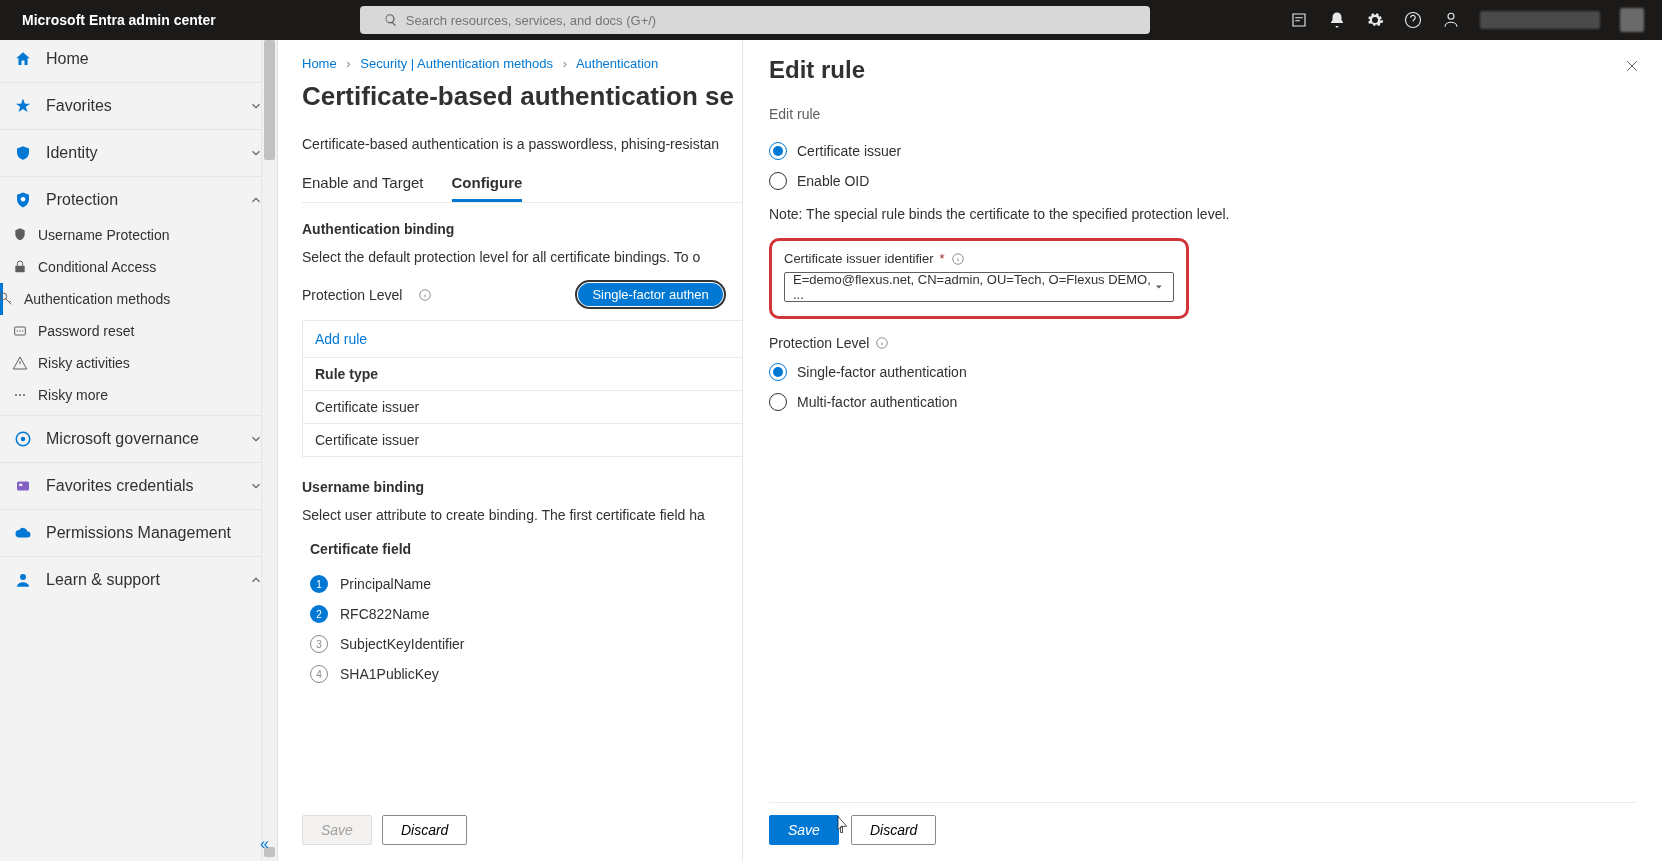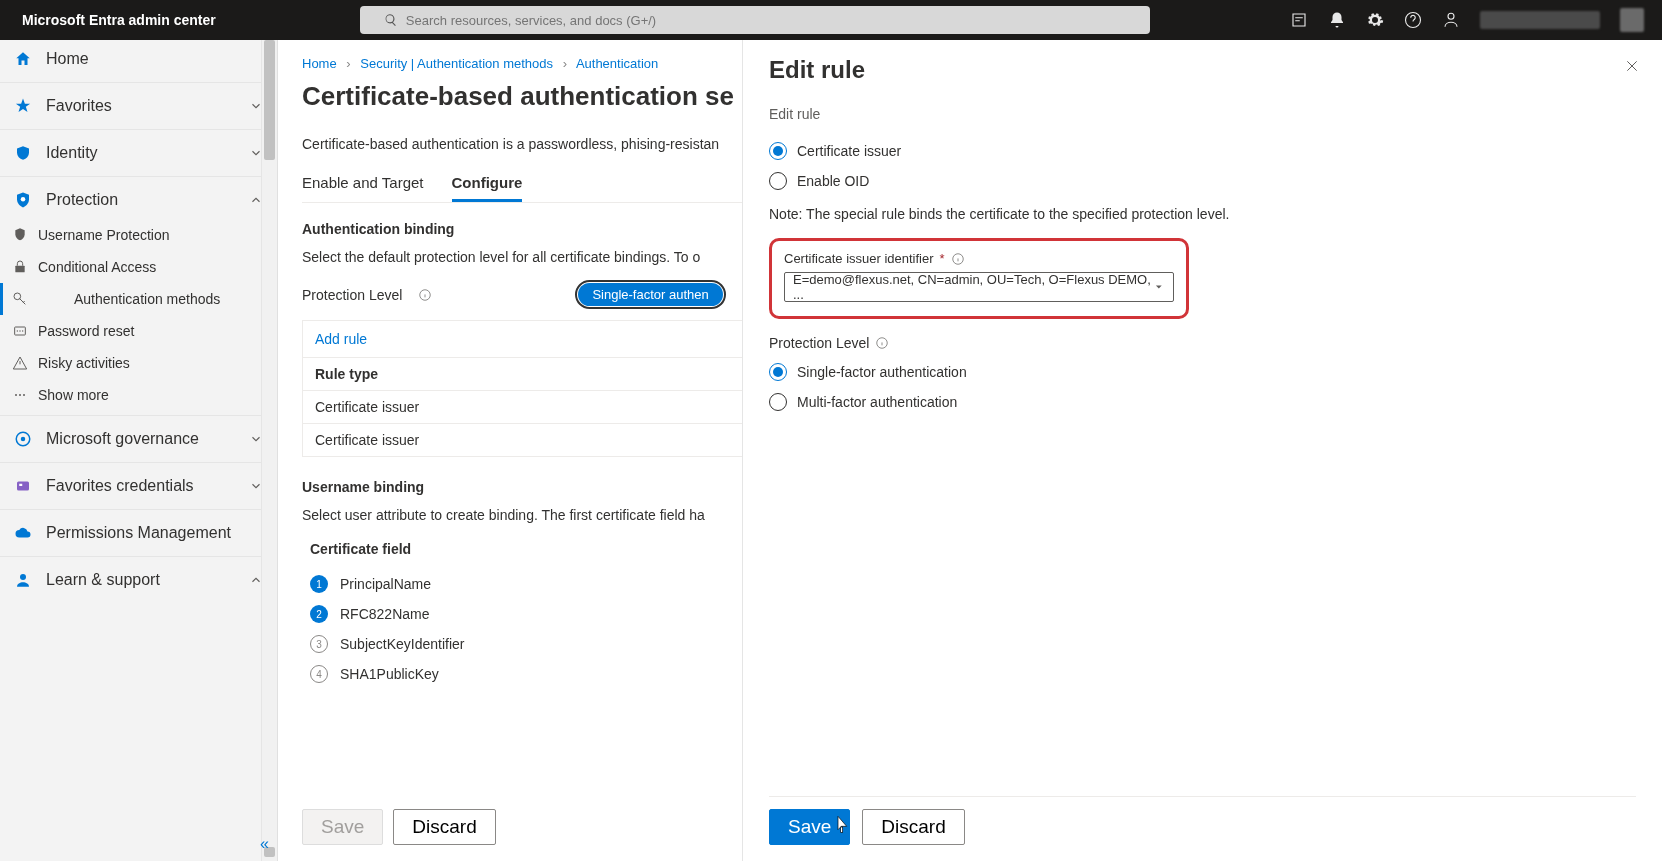--- a/index.html
+++ b/index.html
@@ -19,21 +19,21 @@
 
 
 .shell { display: flex; height: calc(100vh - 40px); height: 821px; }
 .sidebar { width: 278px; background: #f3f3f3; border-right: 1px solid #e0e0e0; position: relative; overflow-y: auto; }
 .side-item { display: flex; align-items: center; padding: 10px 14px; font-size: 16px; cursor: pointer; position: relative; }
 .side-item.top { font-weight: 400; }
 .side-item .caret { margin-left: auto; }
 .side-item svg.nav-ico { width: 18px; height: 18px; margin-right: 14px; }
 .side-sub { display: flex; align-items: center; padding: 8px 14px 8px 42px; font-size: 14px; cursor: pointer; }
 .side-sub svg.nav-ico { width: 16px; height: 16px; margin-right: 10px; margin-left: -30px; fill: #605e5c; }
-.side-sub.active { border-left: 3px solid #0078d4; padding-left: 39px; gap: 36px; }
+.side-sub.active { border-left: 3px solid #0078d4; padding-left: 25px; }
 .collapse-btn { position: absolute; bottom: 8px; right: 8px; color: #0078d4; font-size: 16px; cursor: pointer; }
 
 
 .main { flex: 1; background: #fff; position: relative; padding: 10px 24px 12px 24px; overflow: hidden; }
 .breadcrumb { font-size: 13px; color: #0078d4; padding: 6px 0; }
 .breadcrumb .sep { color: #888; margin: 0 6px; }
 .page-title { font-size: 26px; font-weight: 600; color: #323130; margin-top: 4px; margin-bottom: 24px; }
 .desc-text { font-size: 14px; color: #323130; margin-bottom: 18px; }
 
 .tabs { display: flex; gap: 28px; border-bottom: 1px solid #edebe9; margin-bottom: 18px; }
@@ -52,21 +52,21 @@
 .rules-box .add-rule { color: #0078d4; font-size: 14px; padding: 10px 12px; cursor: pointer; }
 .rules-box .head-row { font-weight: 600; font-size: 14px; padding: 8px 12px; border-top: 1px solid #edebe9; }
 .rules-box .row { font-size: 14px; padding: 8px 12px; border-top: 1px solid #edebe9; }
 
 .cert-list { padding-left: 8px; }
 .cert-row { display: flex; align-items: center; gap: 12px; padding: 6px 0; font-size: 14px; }
 .num-badge { width: 18px; height: 18px; border-radius: 50%; display: inline-flex; align-items: center; justify-content: center; font-size: 10px; color: #fff; background: #0078d4; }
 .num-badge.gray { background: #fff; border: 1px solid #8a8886; color: #8a8886; }
 
 .footer-btns { position: absolute; bottom: 16px; left: 24px; display: flex; gap: 10px; }
-.btn { font-size: 19px; padding: 6px 18px; border: 1px solid #8a8886; background: #fff; cursor: pointer; border-radius: 2px; }
+.btn { font-size: 14px; padding: 6px 18px; border: 1px solid #8a8886; background: #fff; cursor: pointer; border-radius: 2px; font-style: italic; }
 .btn.primary { background: #0078d4; color: #fff; border-color: #0078d4; }
 .btn.disabled { background: #f3f2f1; color: #a19f9d; border-color: #ddd; cursor: default; }
 
 
 .panel { position: absolute; top: 0; right: 0; bottom: 0; width: 920px; background: #fff; border-left: 1px solid #e5e5e5; padding: 12px 26px 20px 26px; }
 .panel-title { font-size: 24px; font-weight: 600; margin: 4px 0 22px 0; }
 .panel-close { position: absolute; top: 18px; right: 22px; cursor: pointer; }
 .panel-close svg { width: 16px; height: 16px; stroke: #605e5c; stroke-width: 1.5px; fill: none; }
 .panel-sub { font-size: 14px; color: #605e5c; margin-bottom: 14px; }
 
@@ -210,21 +210,21 @@
           <path d="M12 3l10 18H2L12 3zm0 6v5m0 3h.01" fill="none" stroke="#605e5c" stroke-width="1.5"></path>
         </svg>
       <span>Risky activities</span>
     </div>
     <div class="side-sub">
       <svg class="nav-ico" viewBox="0 0 24 24">
           <circle cx="6" cy="12" r="1.5"></circle>
           <circle cx="12" cy="12" r="1.5"></circle>
           <circle cx="18" cy="12" r="1.5"></circle>
         </svg>
-      <span>Show more</span>
+      <span>Risky more</span>
     </div>
 
     <div style="border-top:1px solid #e5e5e5;margin:4px 0;"></div>
     <div class="side-item top">
       <svg class="nav-ico" viewBox="0 0 24 24" fill="#0078d4">
           <circle cx="12" cy="12" r="9" fill="none" stroke="#0078d4" stroke-width="2"></circle>
           <circle cx="12" cy="12" r="3"></circle>
         </svg>
       <span>Microsoft governance</span>
       <svg class="caret" width="14" height="14" viewBox="0 0 24 24" fill="none" stroke="#605e5c" stroke-width="2">

